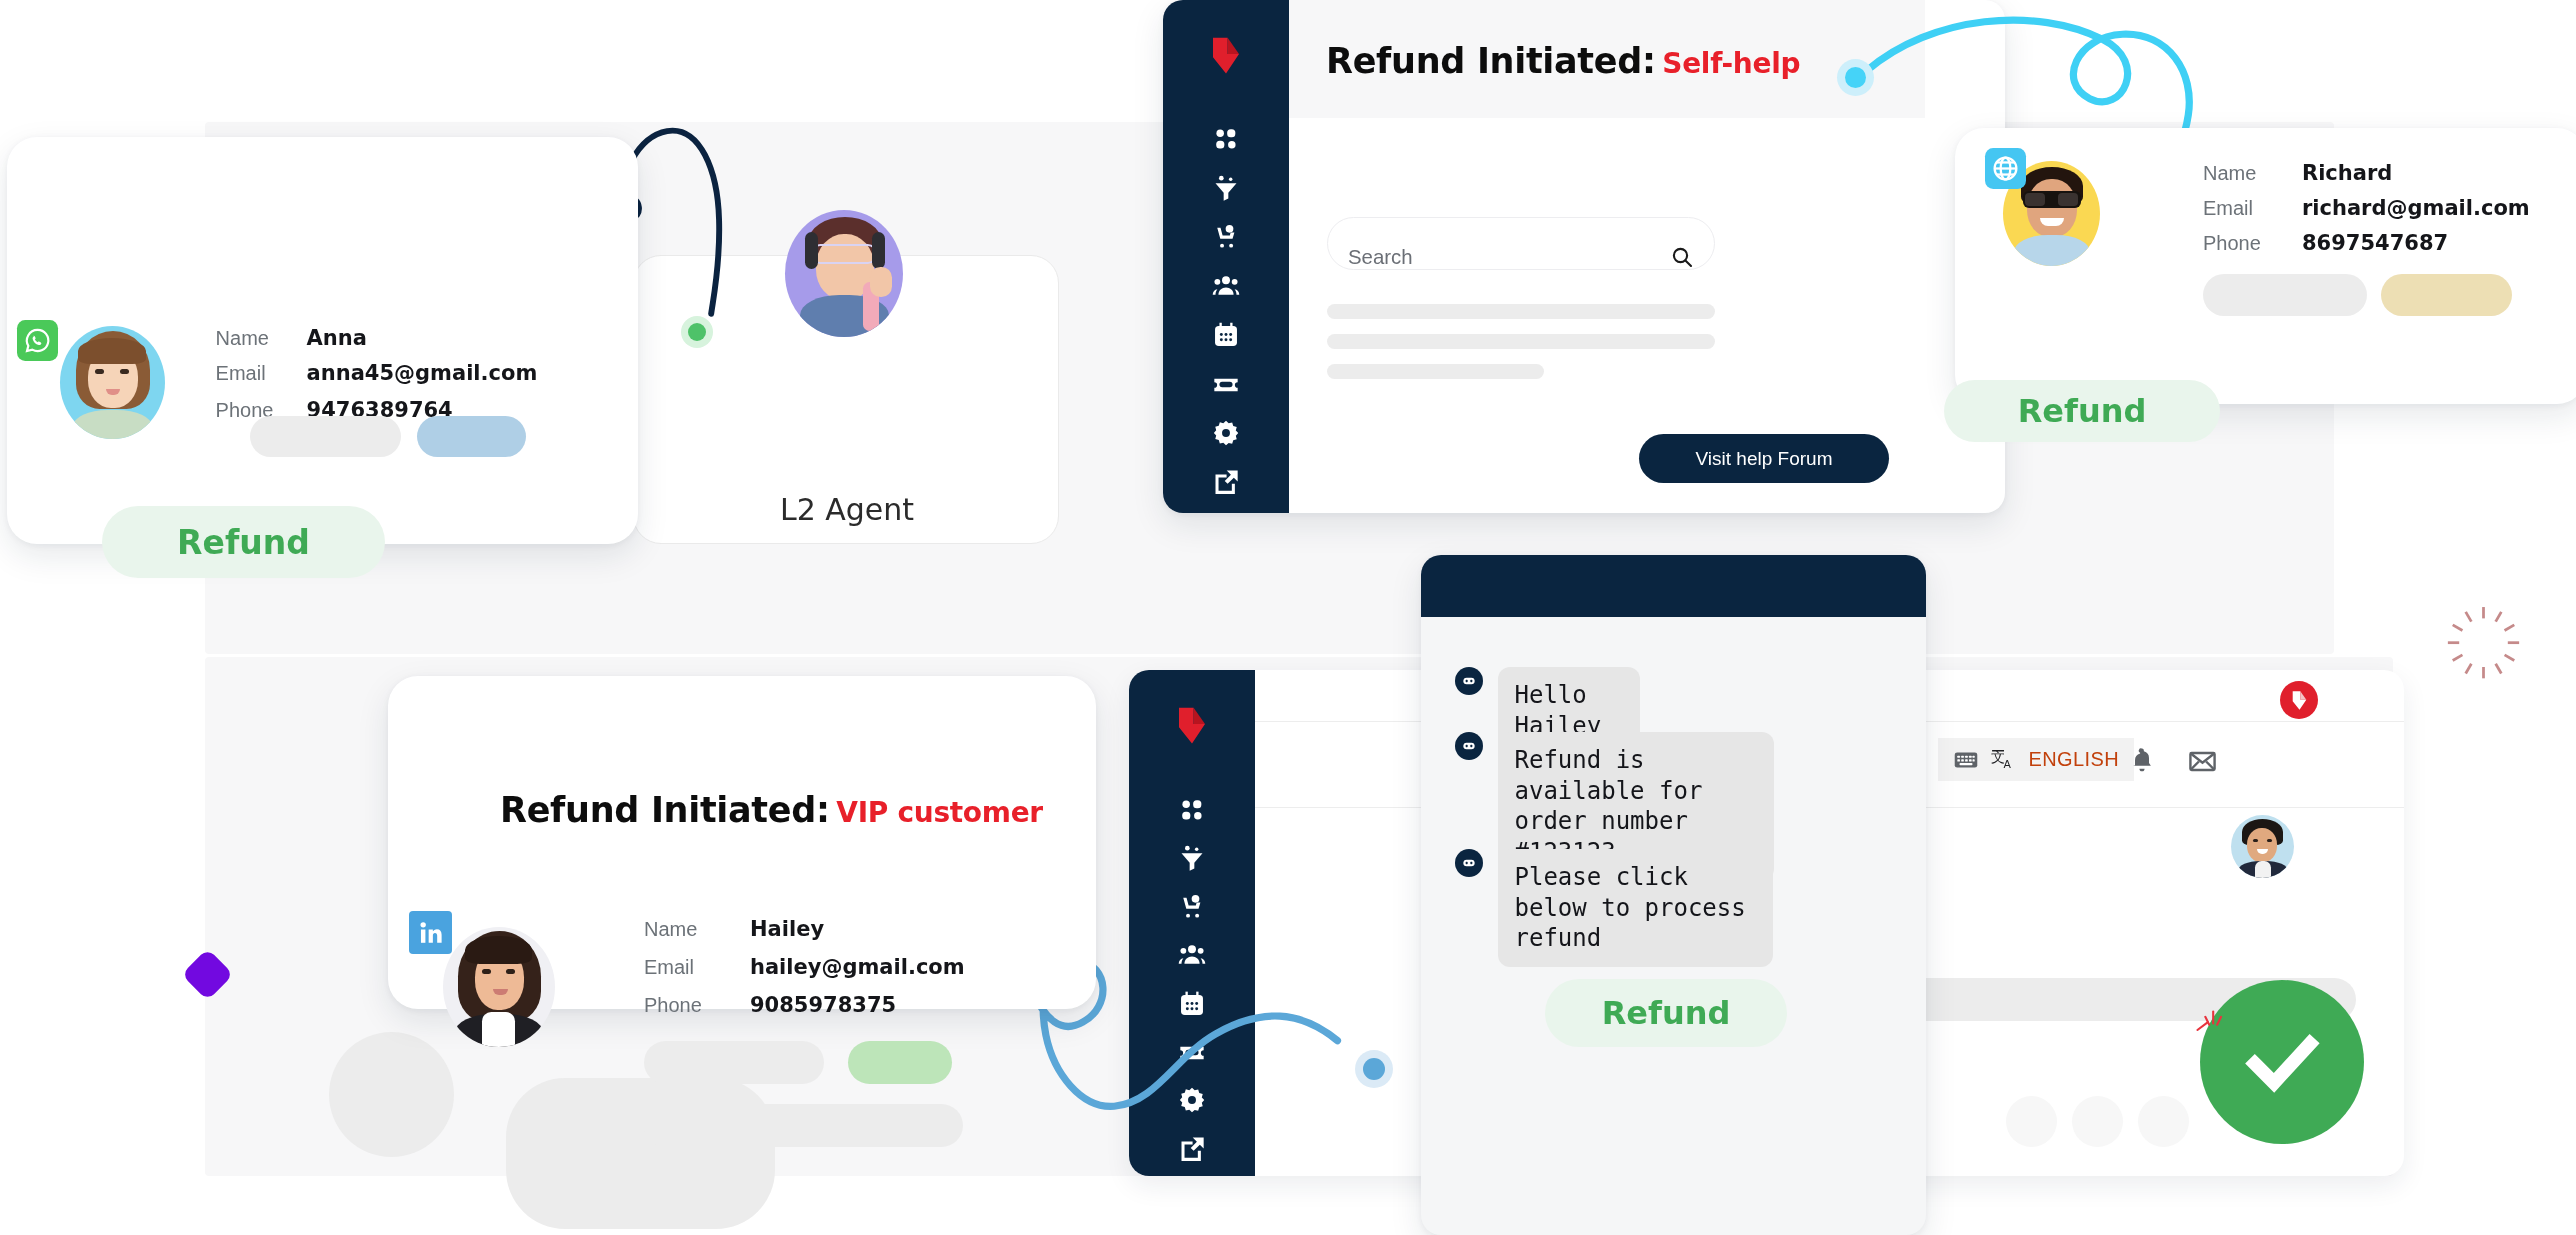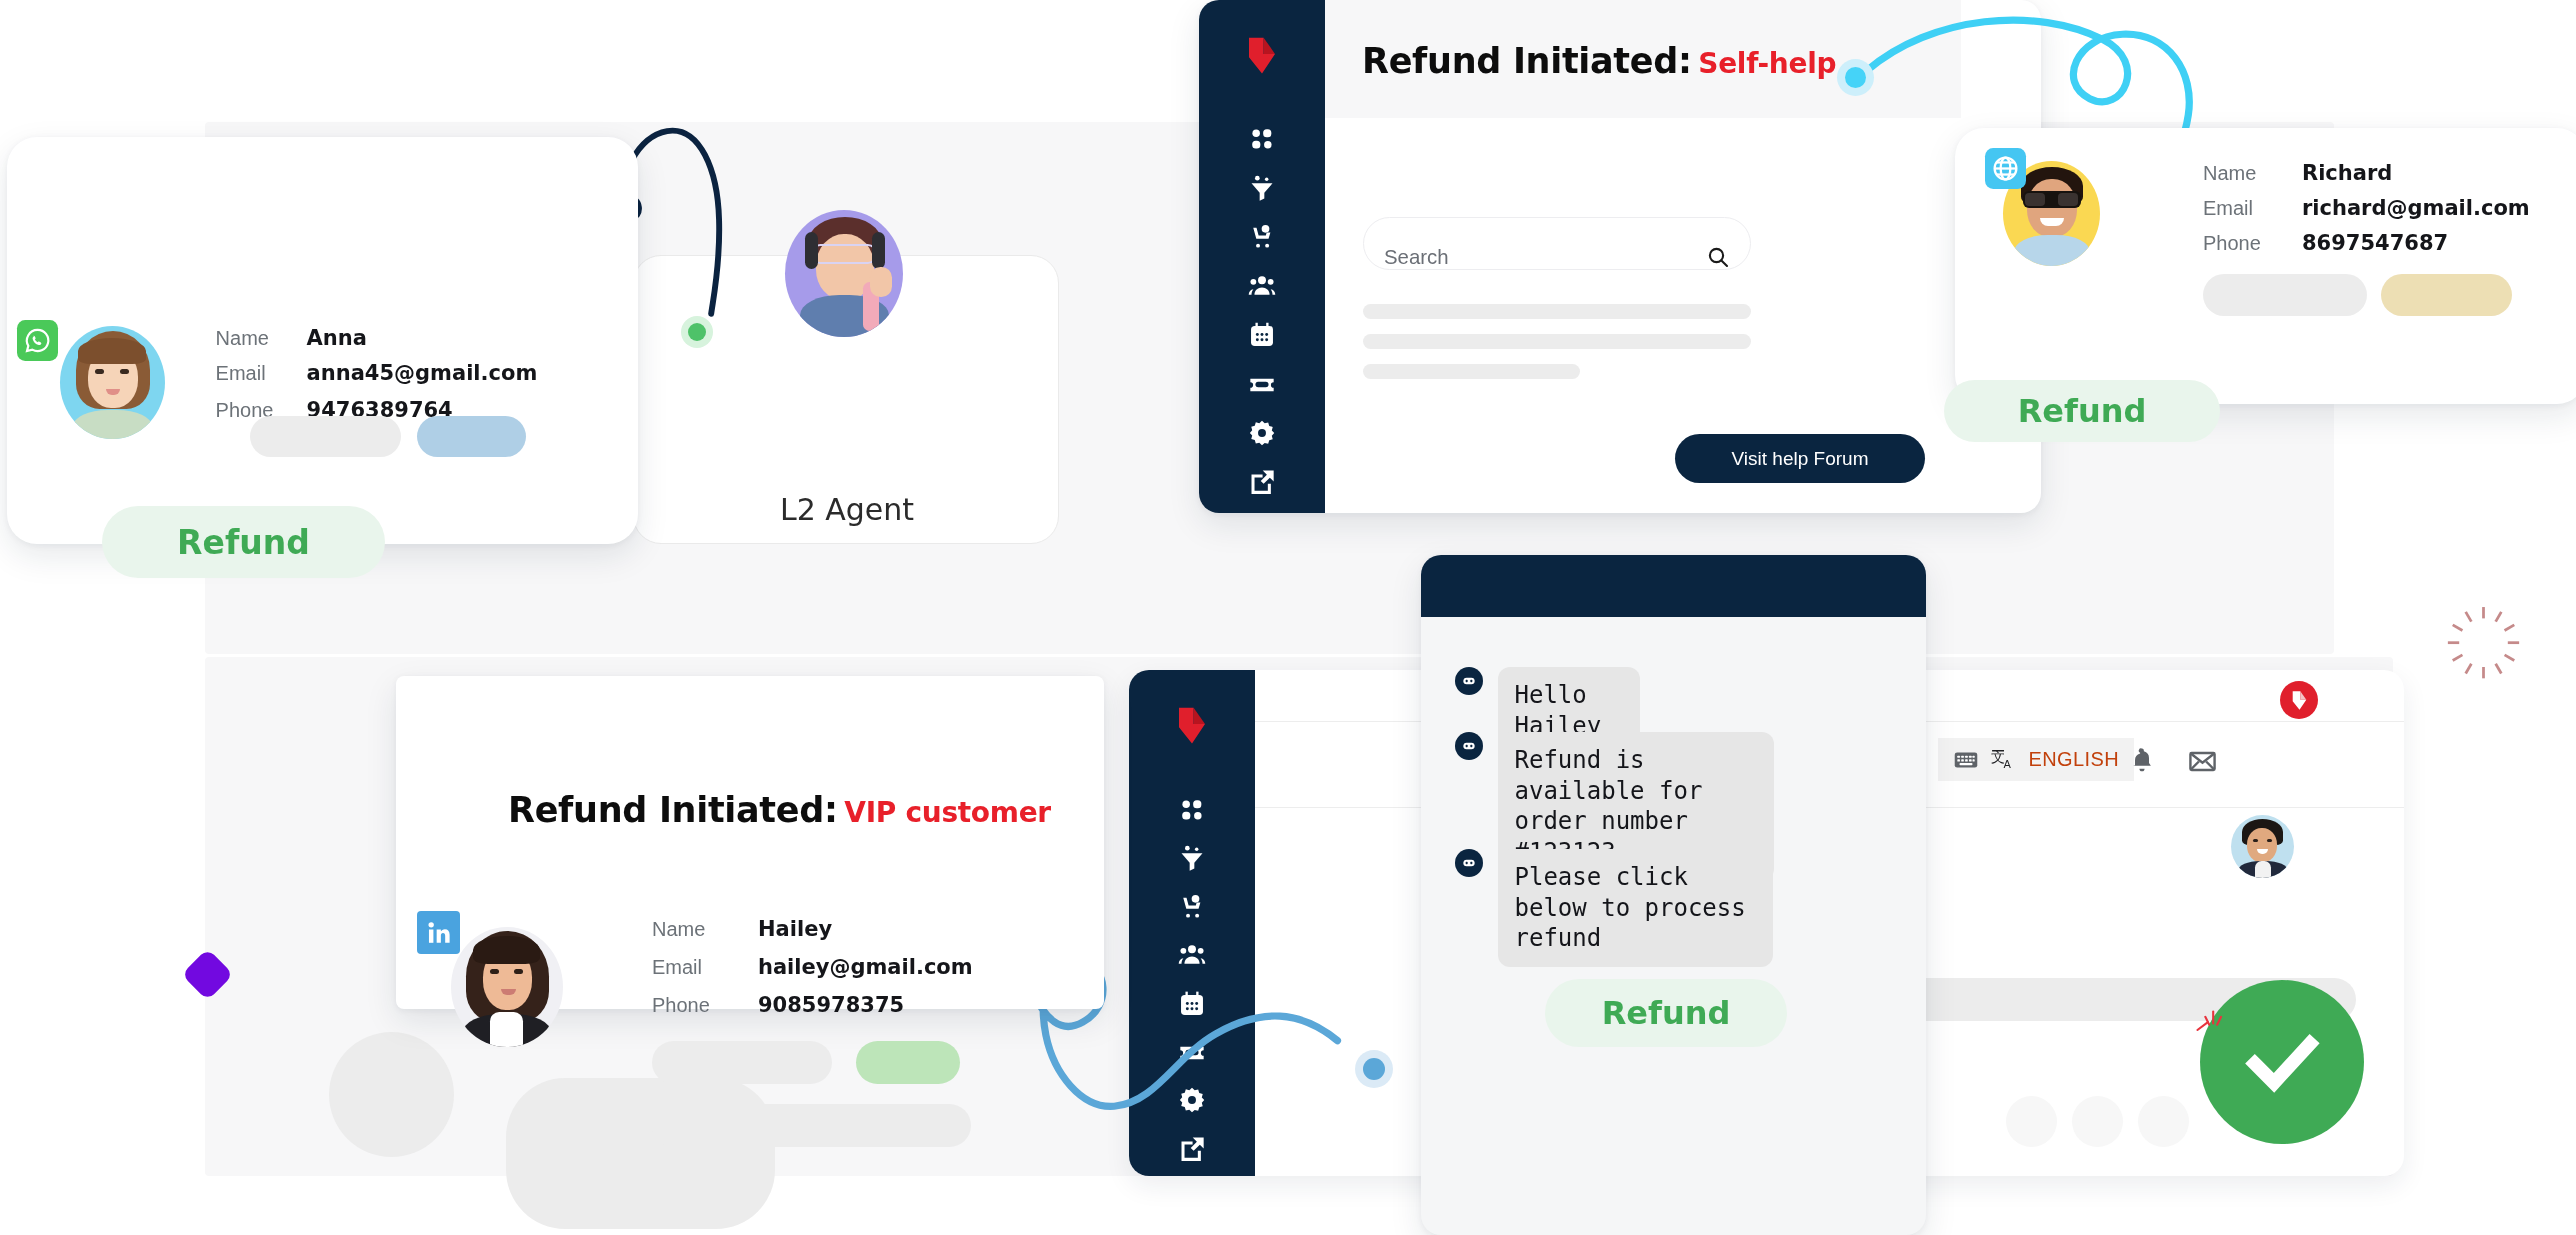--- a/index.html
+++ b/index.html
@@ -96,21 +96,21 @@
       <line x1="72" y1="87" x2="65" y2="75"></line>
       <line x1="50" y1="93" x2="50" y2="79"></line>
       <line x1="28" y1="87" x2="35" y2="75"></line>
       <line x1="12" y1="71" x2="24" y2="64"></line>
       <line x1="6" y1="49" x2="20" y2="49"></line>
       <line x1="12" y1="27" x2="24" y2="34"></line>
       <line x1="28" y1="11" x2="35" y2="23"></line>
     </g>
   </svg>
 
-  <div class="abs card shadow-soft" style="left:1163px; top:0px; width:842px; height:513px; overflow:hidden; border-radius:20px;margin-left:36px;">
+  <div class="abs card shadow-soft" style="left:1163px; top:0px; width:842px; height:513px; overflow:hidden; border-radius:20px;">
 
      <div class="abs sidebar" style="left:0; top:0; width:126px; height:513px;">
        <div class="abs" style="left:46px; top:36px; width:34px; height:39px;">
           <svg viewBox="0 0 40 48" style="width:100%;height:100%">
             <path d="M4 2 L22 2 L22 22 L36 22 L20 46 L4 26 Z" fill="#e01f2c"></path>
             <path d="M22 2 L22 22 L36 22 Z" fill="#b8141f"></path>
           </svg>
        </div>
        <div class="abs" style="left:0; top:125px; width:126px;">
          <div class="side-ico" style="margin:0 auto 21px;">
@@ -493,21 +493,21 @@
               C 272 136, 268 74, 222 66 C 176 58, 160 120, 172 180
               C 184 238, 226 292, 276 288 C 340 282, 370 212, 430 178
               C 500 138, 560 142, 616 188" fill="none" stroke="#5ba7d8" stroke-width="11" stroke-linecap="round"></path>
   </svg>
 
   <div class="abs" style="left:1355px; top:1050px; width:38px; height:38px; border-radius:50%; background:#dbeaf6;
               display:flex;align-items:center;justify-content:center;">
      <div style="width:22.3px;height:22.3px;border-radius:50%;background:#5ba7d8;"></div>
   </div>
 
-  <div class="abs card shadow-soft" style="left:396px; top:676px; width:708px; height:333px; border-radius:8px;">
+  <div class="abs card shadow-soft" style="left:388px; top:676px; width:708px; height:333px; border-radius:30px;">
      <h1 class="abs headline" style="left:112px; top:114px;">
         <span>Refund Initiated:</span><span class="accent">VIP customer</span>
      </h1>
 
      <div class="abs avatar" style="left:55px; top:251px; width:112px; height:120px; background:#f0f0f4; border-radius:50%;">
         <div class="abs" style="left:14.5px; top:4px; width:83px; height:91px; background:#35221a; border-radius:50% 50% 34% 34%;"></div>
         <div class="abs" style="left:32px; top:20px; width:49px; height:63px; background:#eeba96; border-radius:48% 48% 46% 46%;"></div>
         <div class="abs" style="left:22.3px; top:9.2px; width:67px; height:28px; background:#2a1a13; border-radius:50% 50% 22% 22%;"></div>
         <div class="abs" style="left:39px; top:42px; width:9.2px; height:5.3px; background:#2e2018; border-radius:2.6px;"></div>
         <div class="abs" style="left:63px; top:42px; width:9.2px; height:5.3px; background:#2e2018; border-radius:2.6px;"></div>

